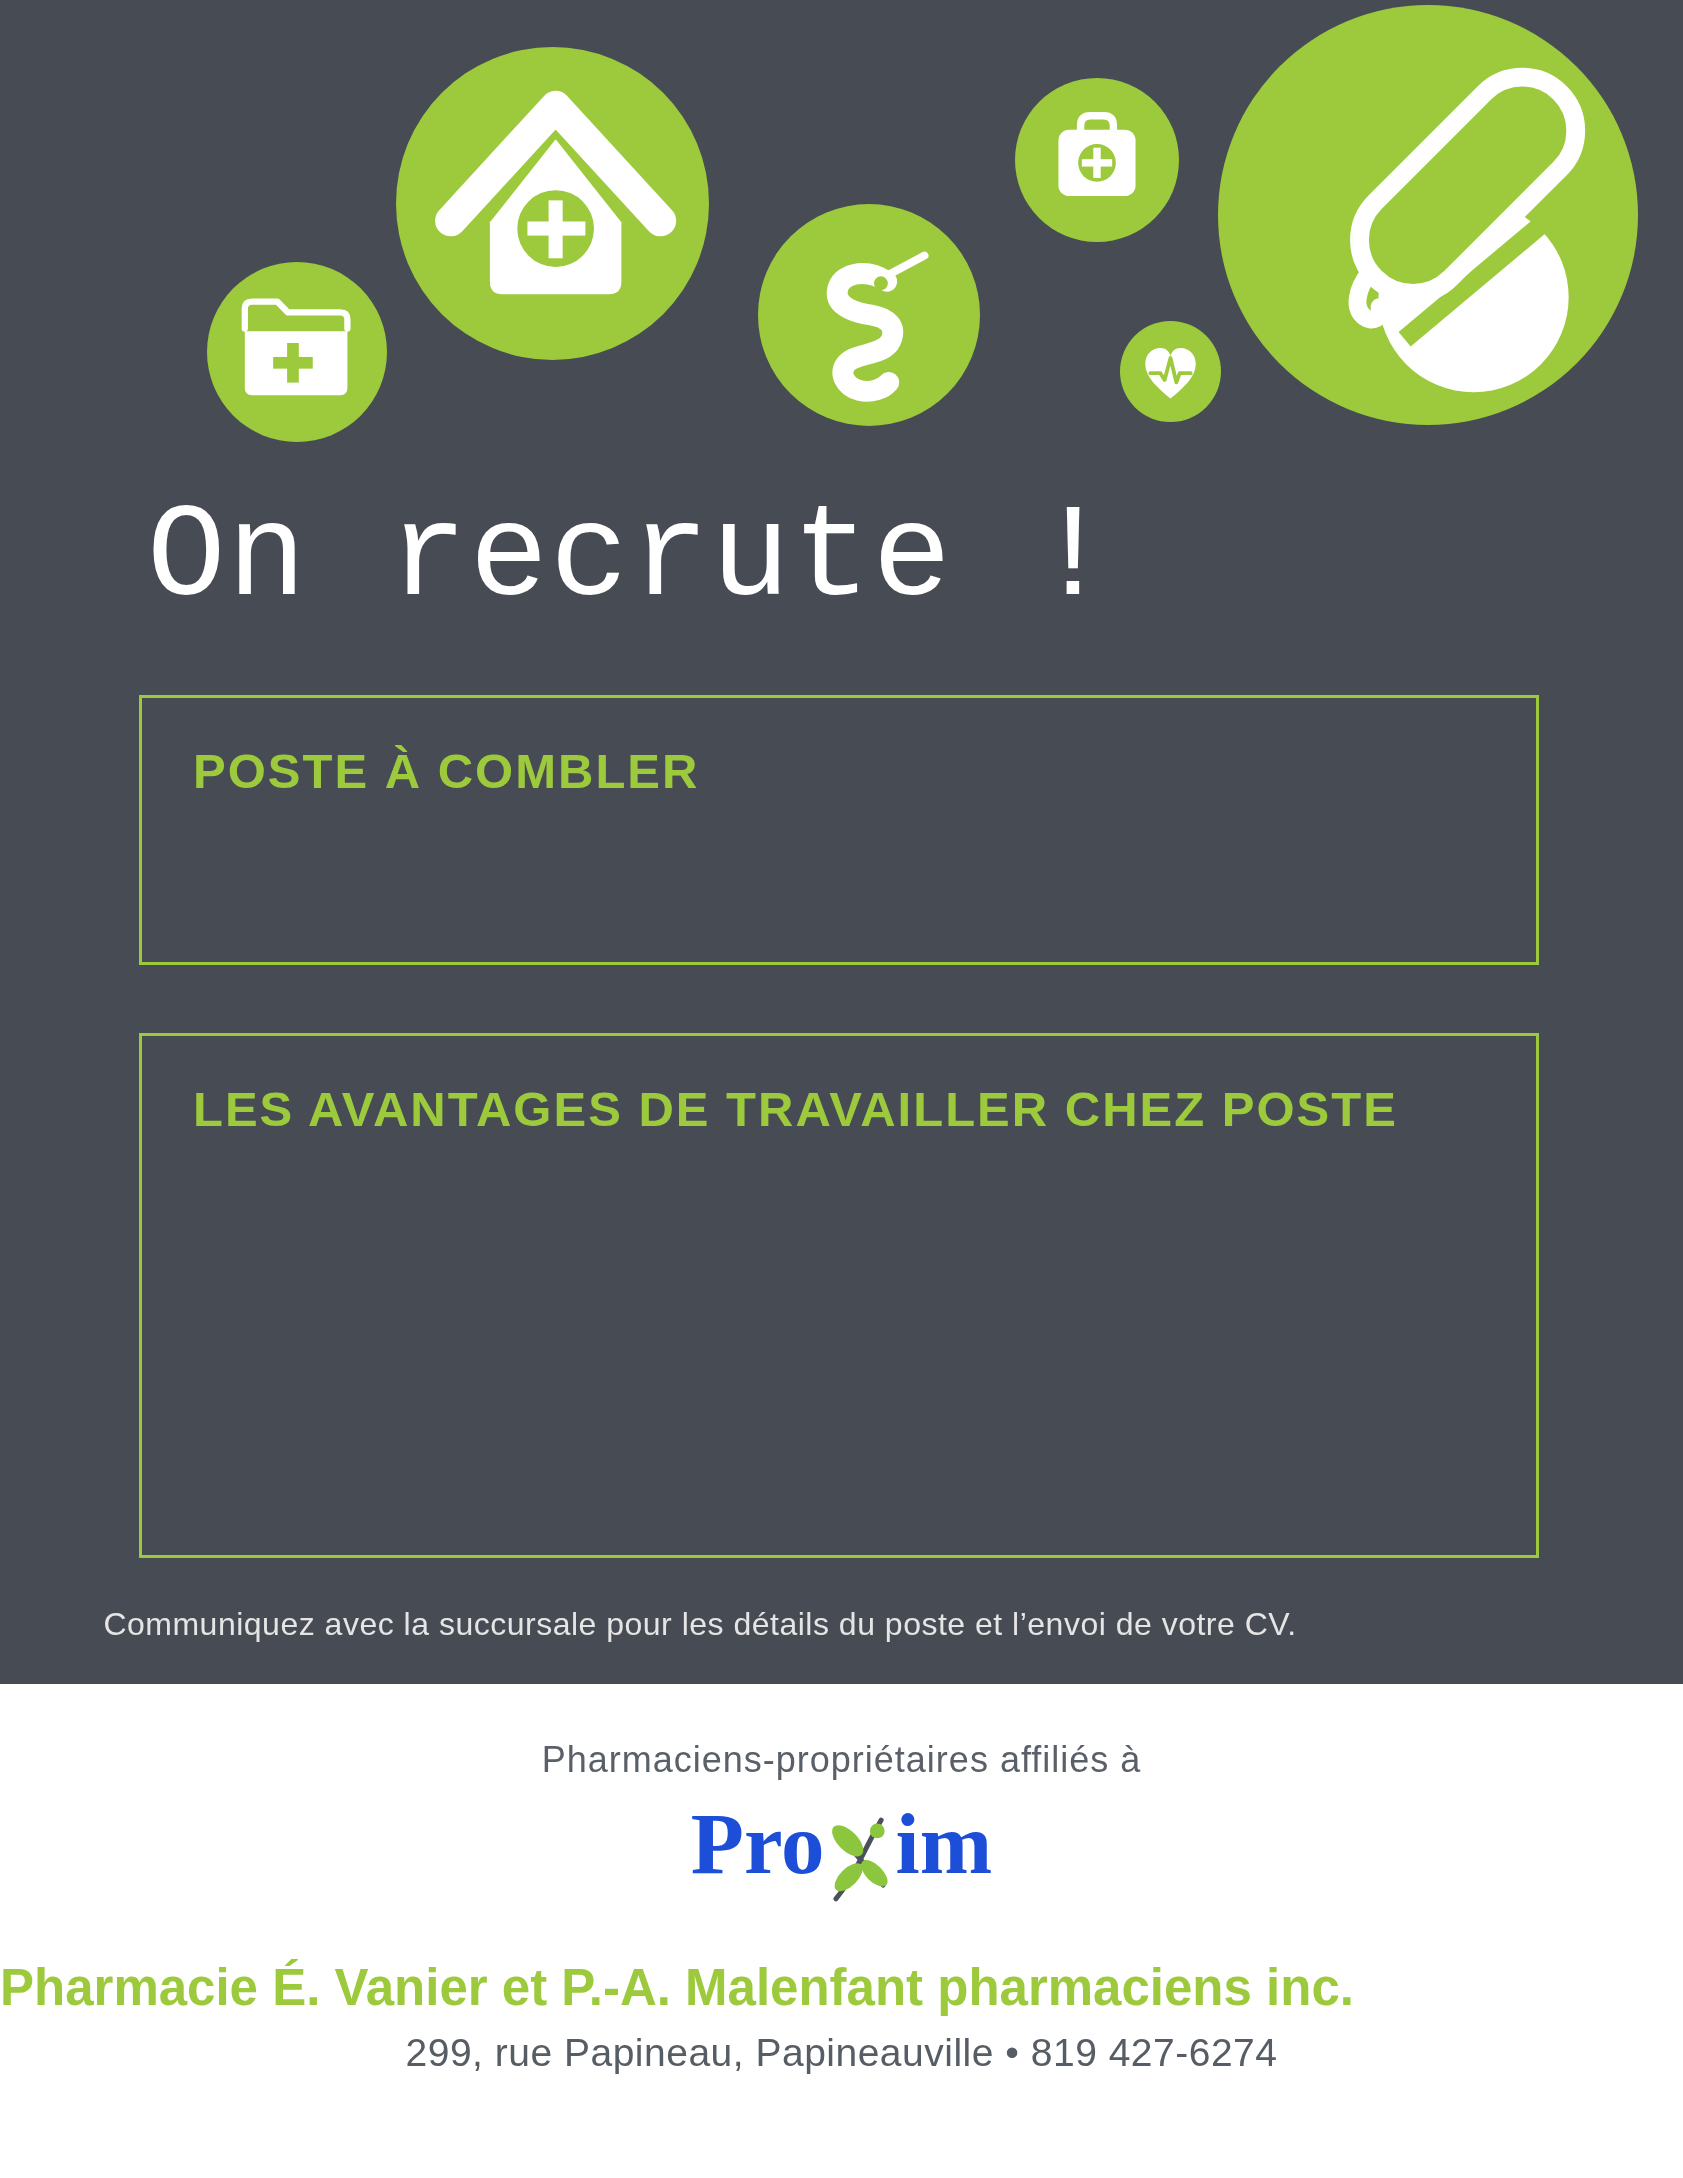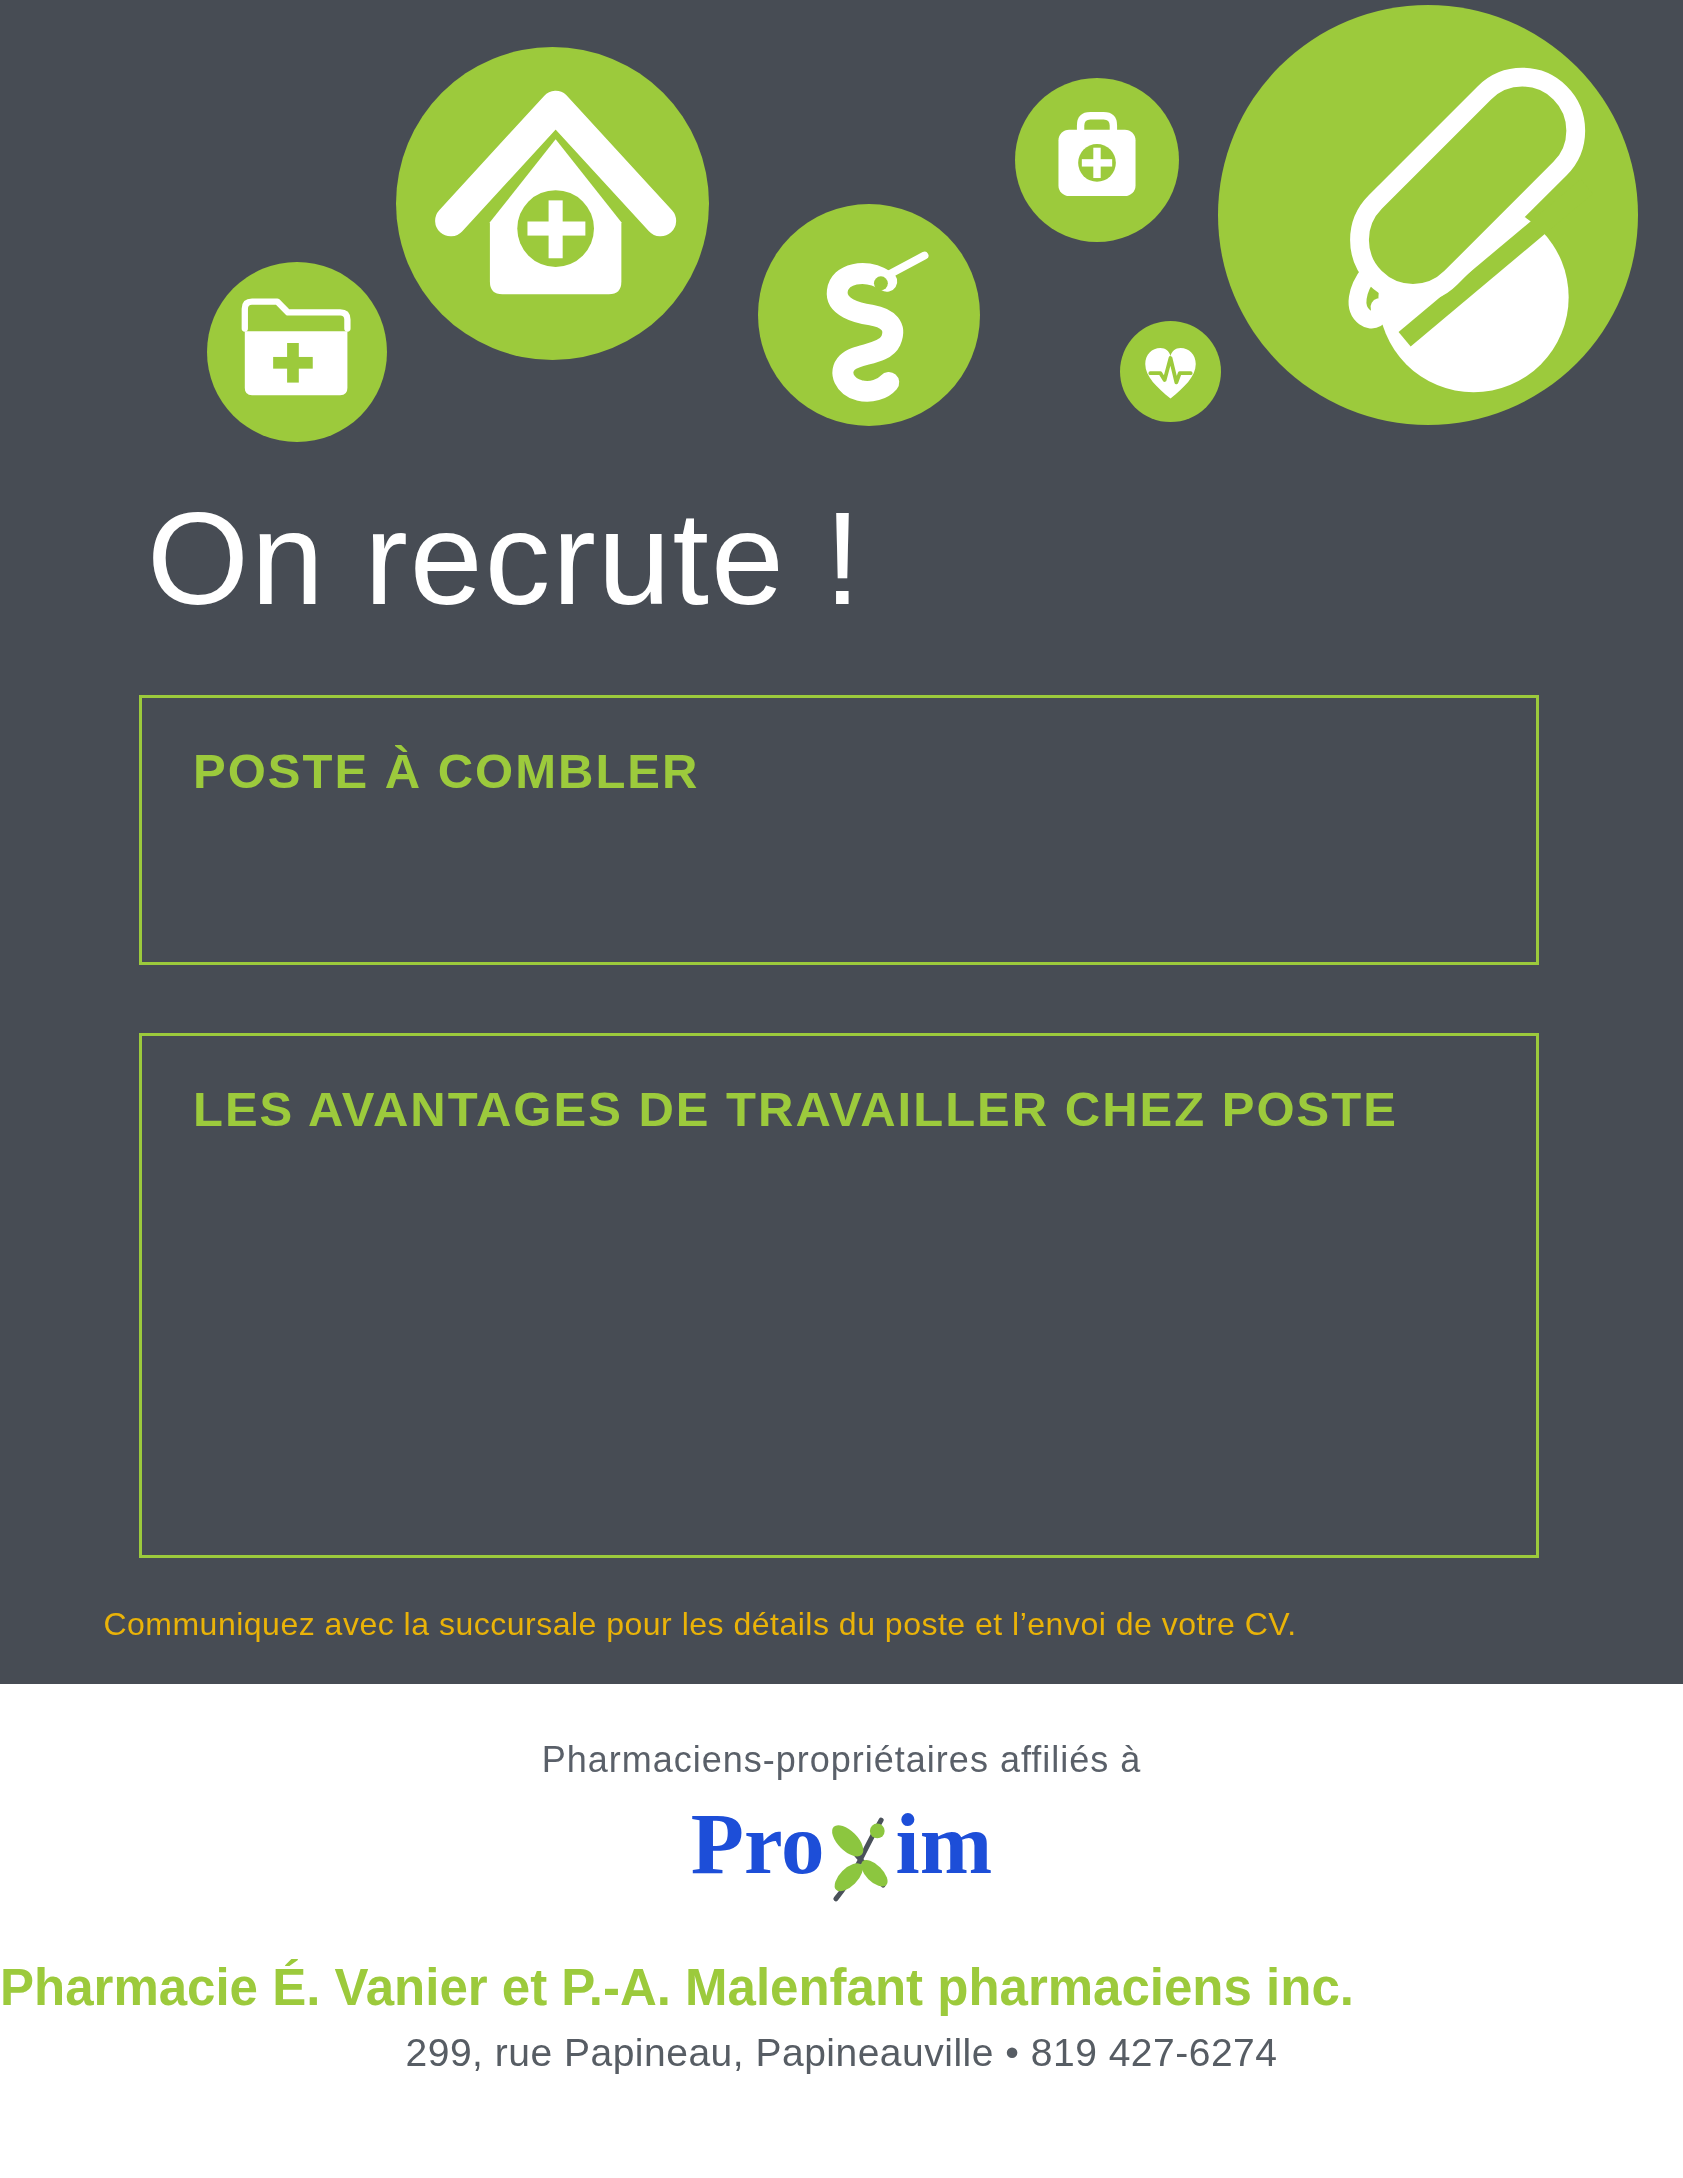--- a/index.html
+++ b/index.html
@@ -14,32 +14,32 @@
   .circle { position:absolute; border-radius:50%; background:#9CCA3C; }
   .circle svg { display:block; width:100%; height:100%; }
   #c-folder { left:207px; top:262px; width:180px; height:180px; }
   #c-house  { left:396px; top:47px;  width:313px; height:313px; }
   #c-snake  { left:758px; top:204px; width:222px; height:222px; }
   #c-aid    { left:1015px; top:78px; width:164px; height:164px; }
   #c-heart  { left:1120px; top:321px; width:101px; height:101px; }
   #c-pill   { left:1218px; top:5px;  width:420px; height:420px; }
 
   .title { position:absolute; left:147px; top:487px; font-size:131px; font-weight:400;
-           color:#FFFFFF; letter-spacing:2px; line-height:1.1; }
+           color:#FFFFFF; letter-spacing:2px; line-height:1.1;font-family:Liberation Mono, monospace; }
 
   .box { position:absolute; left:139px; width:1400px; border:3px solid #9CCA3C;
          display:flex; flex-direction:column; }
   #box-poste     { top:695px;  height:270px; }
   #box-avantages { top:1033px; height:525px; }
   .box-heading { margin:45px 0 0 51px; font-size:49px; font-weight:bold;
                  color:#9CCA3C; letter-spacing:2px; }
   .fill-area { flex:1; }
 
   .contact-note { position:absolute; left:0; top:1606px; width:1400px; text-align:center;
-                  font-size:32px; color:#eab308; letter-spacing:0.5px; }
+                  font-size:32px; color:#e5e5e5; letter-spacing:0.5px; }
 
   
   .white-section { position:absolute; left:0; top:1684px; width:1683px; height:450px; background:#FFFFFF; }
   .affiliation { position:absolute; top:55px; width:100%; text-align:center;
                  font-size:36px; color:#5A6069; letter-spacing:1px; }
   .logo-row { position:absolute; top:116px; width:100%; display:flex;
               justify-content:center; align-items:flex-start; }
   .logo-text { font-family:"Liberation Serif", serif; font-weight:bold; font-size:87px;
                color:#1d4ed8; line-height:1; }
   .logo-x { width:69px; height:91px; position:relative; top:14px; margin:0 1px; }

